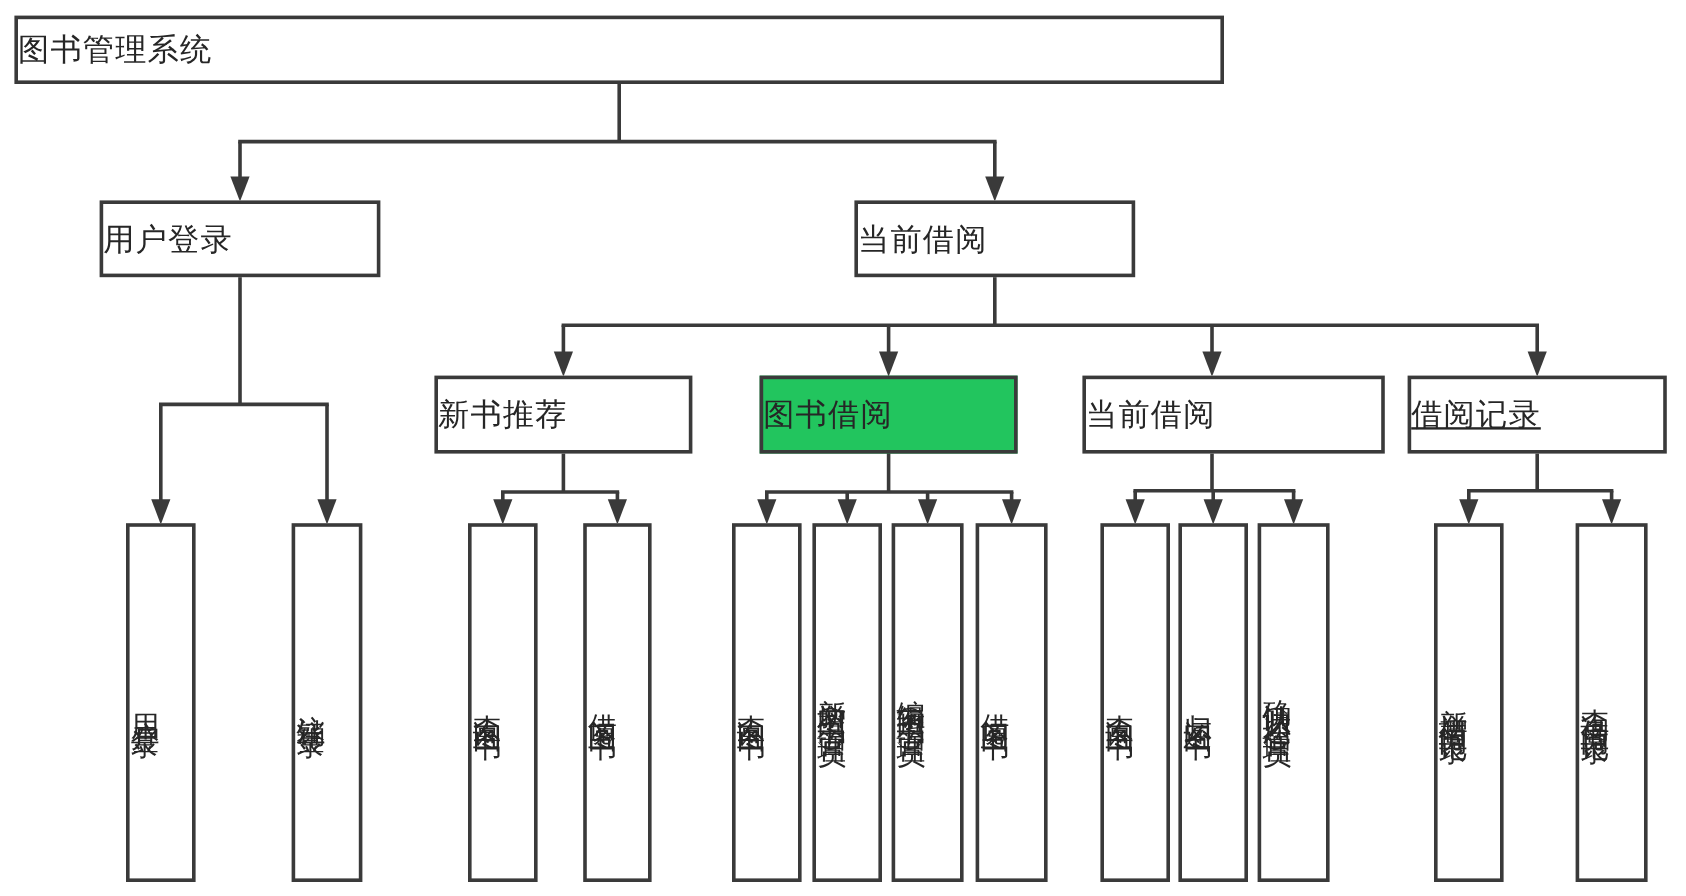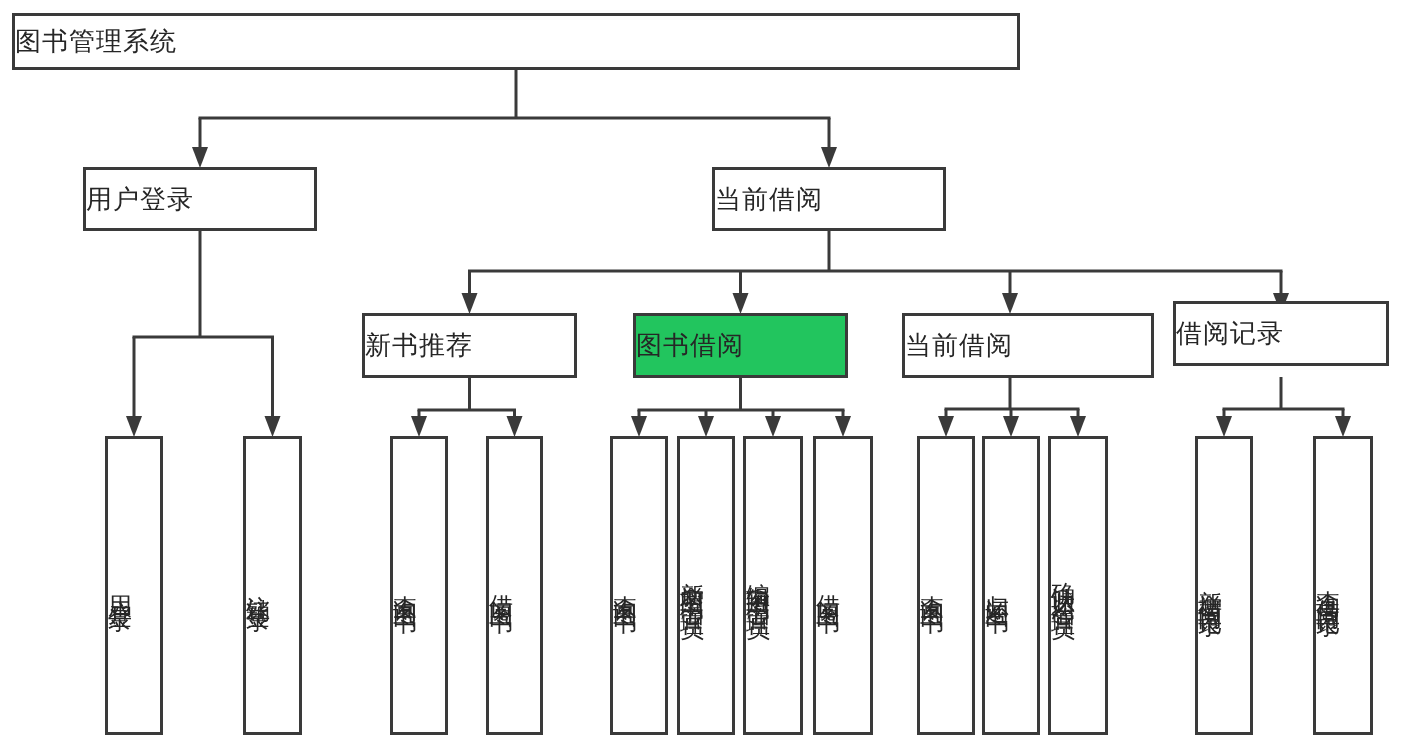--- a/index.html
+++ b/index.html
@@ -121,21 +121,21 @@
       </div>
       <div class="node h" style="left: 362px; top: 313px; width: 215px; height: 65px; border-color: rgb(58, 58, 58); background: rgb(255, 255, 255);">
         <span class="label" style="color: rgb(38, 38, 38);">新书推荐</span>
       </div>
       <div class="node h" style="left: 633px; top: 313px; width: 215px; height: 65px; border-color: rgb(58, 58, 58); background: #22c55e;">
         <span class="label" style="color: rgb(38, 38, 38);">图书借阅</span>
       </div>
       <div class="node h" style="left: 902px; top: 313px; width: 252px; height: 65px; border-color: rgb(58, 58, 58); background: rgb(255, 255, 255);">
         <span class="label" style="color: rgb(38, 38, 38);">当前借阅</span>
       </div>
-      <div class="node h" style="left: 1173px; top: 301px; width: 216px; height: 65px; border-color: rgb(58, 58, 58); background: rgb(255, 255, 255);">
+      <div class="node h" style="left: 1173px; top: 313px; width: 216px; height: 65px; border-color: rgb(58, 58, 58); background: rgb(255, 255, 255); text-decoration: underline;">
         <span class="label" style="color: rgb(38, 38, 38);">借阅记录</span>
       </div>
       <div class="node v" style="left: 105px; top: 436px; width: 58px; height: 299px; border-color: rgb(58, 58, 58); background: rgb(255, 255, 255);">
         <span class="label" style="color: rgb(38, 38, 38);">用户登录</span>
       </div>
       <div class="node v" style="left: 243px; top: 436px; width: 59px; height: 299px; border-color: rgb(58, 58, 58); background: rgb(255, 255, 255);">
         <span class="label" style="color: rgb(38, 38, 38);">注销登录</span>
       </div>
       <div class="node v" style="left: 390px; top: 436px; width: 58px; height: 299px; border-color: rgb(58, 58, 58); background: rgb(255, 255, 255);">
         <span class="label" style="color: rgb(38, 38, 38);">查询图书</span>

